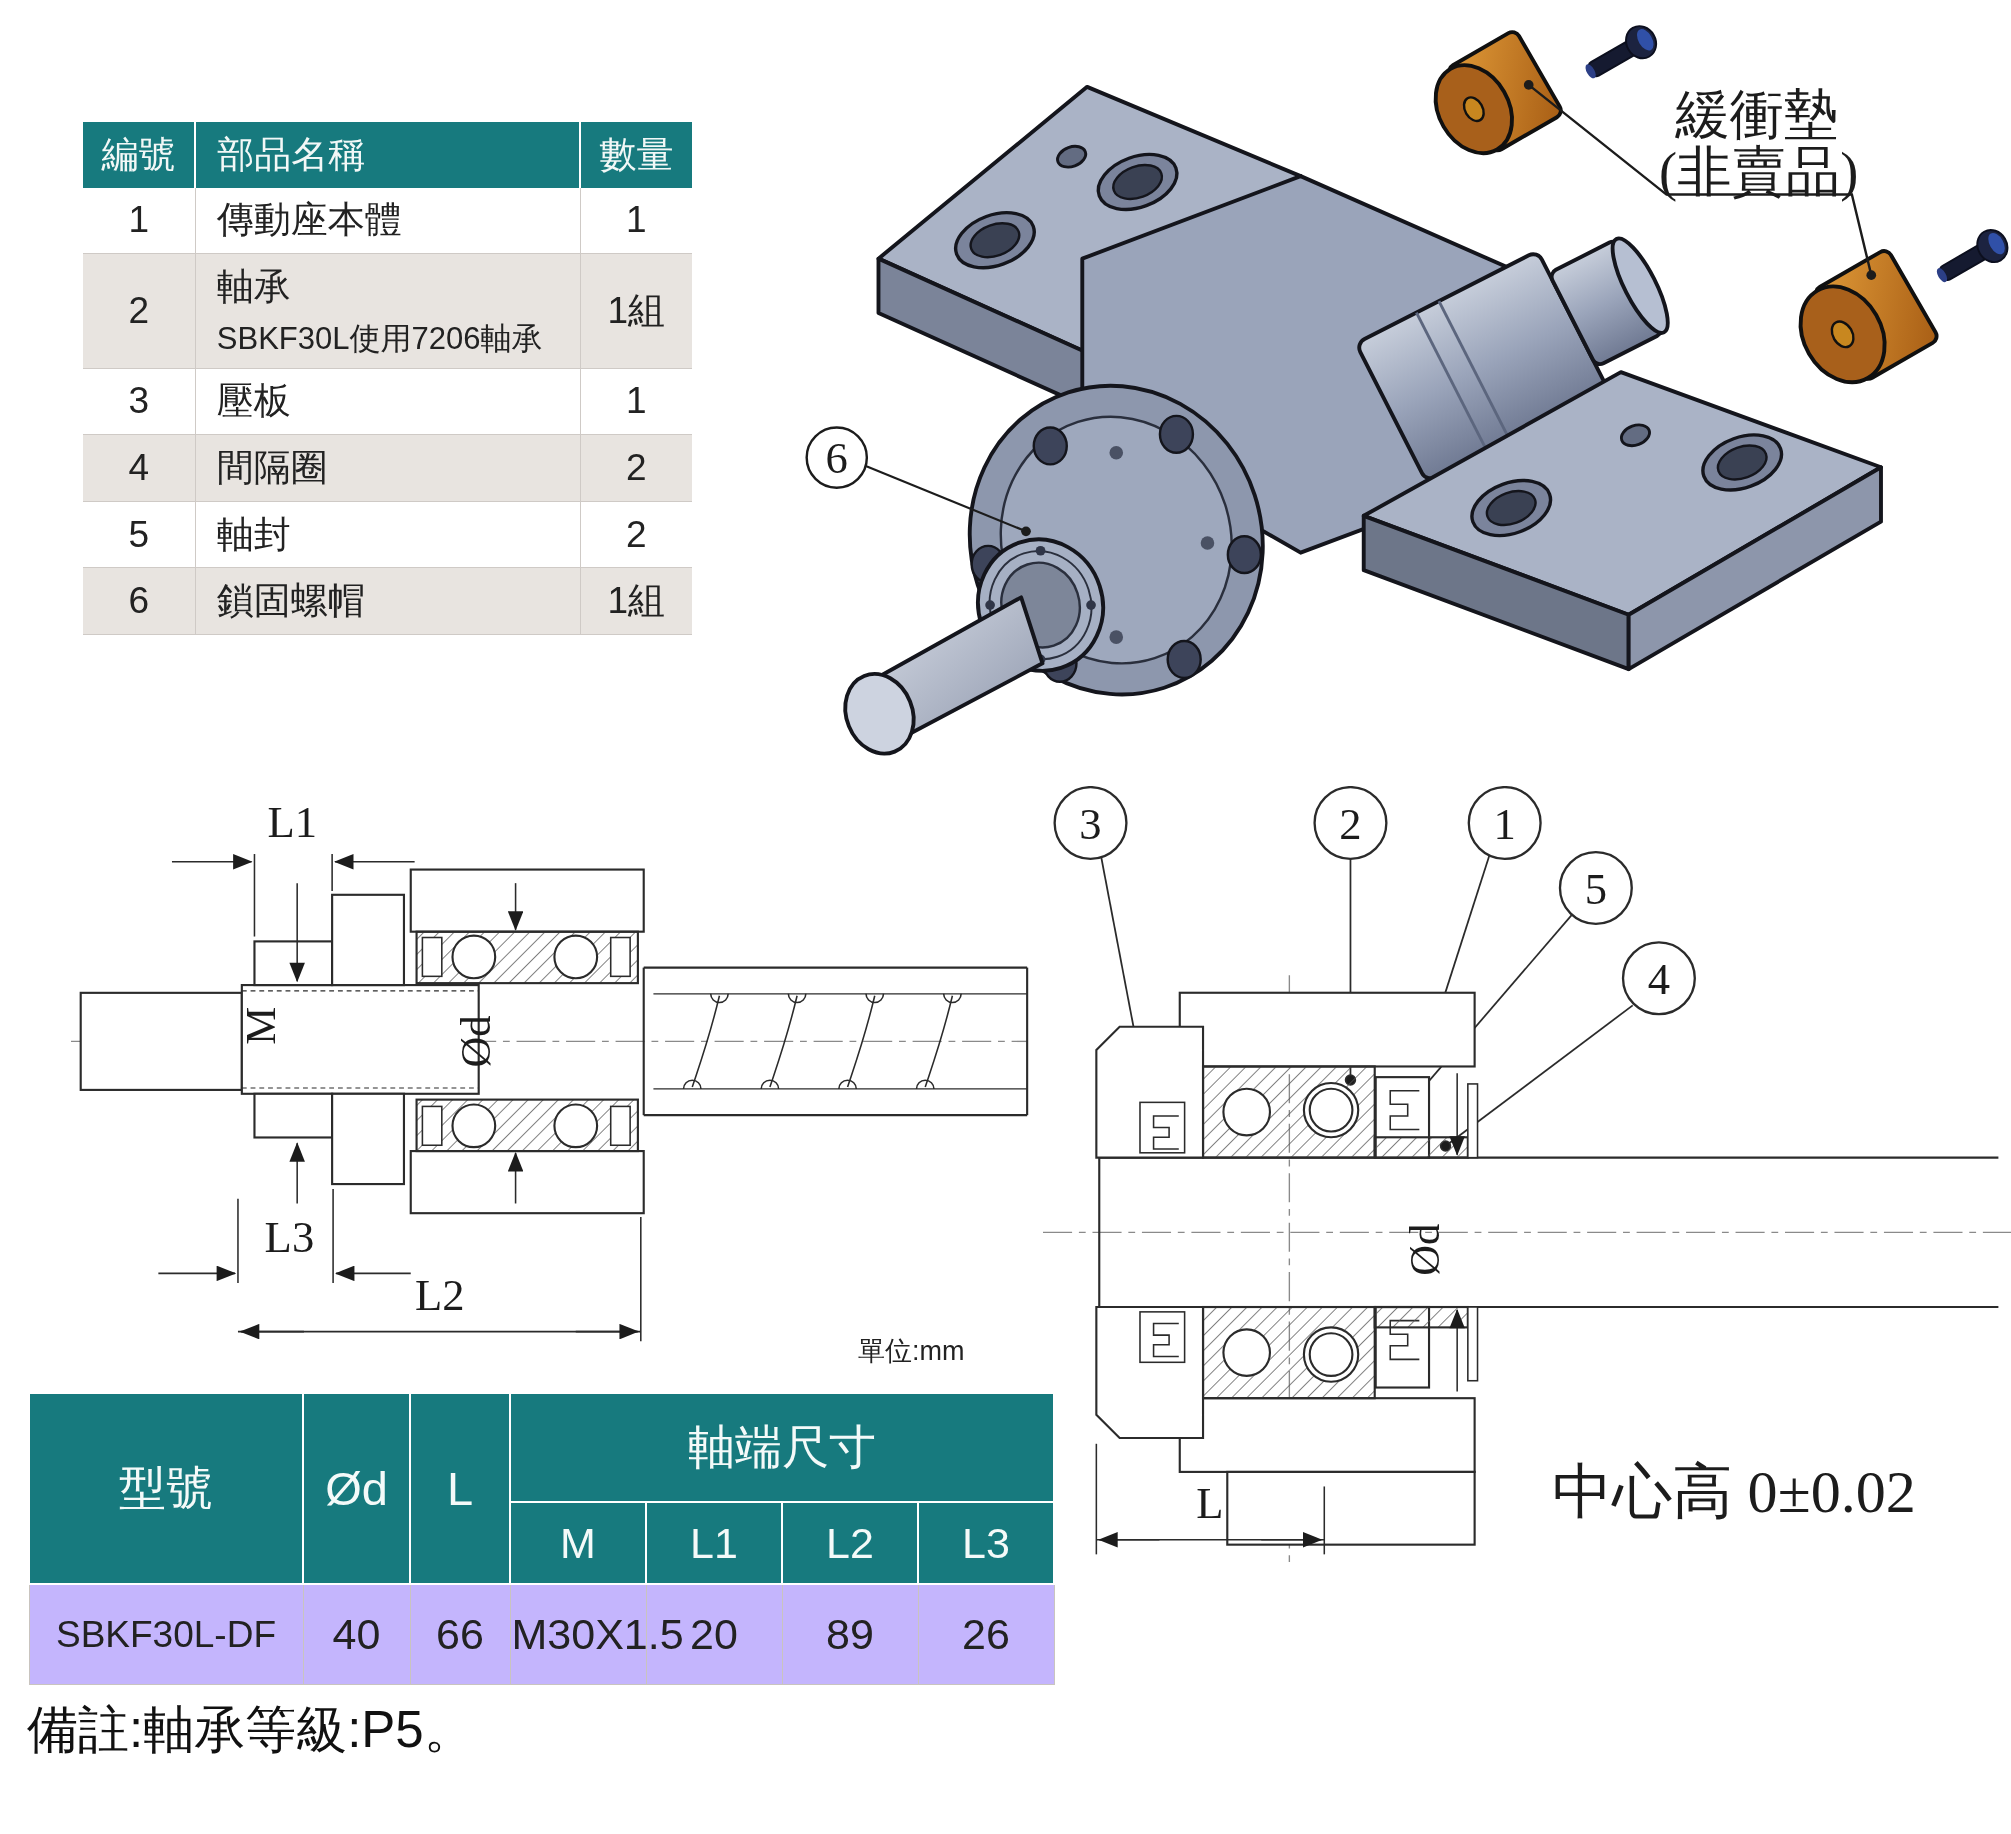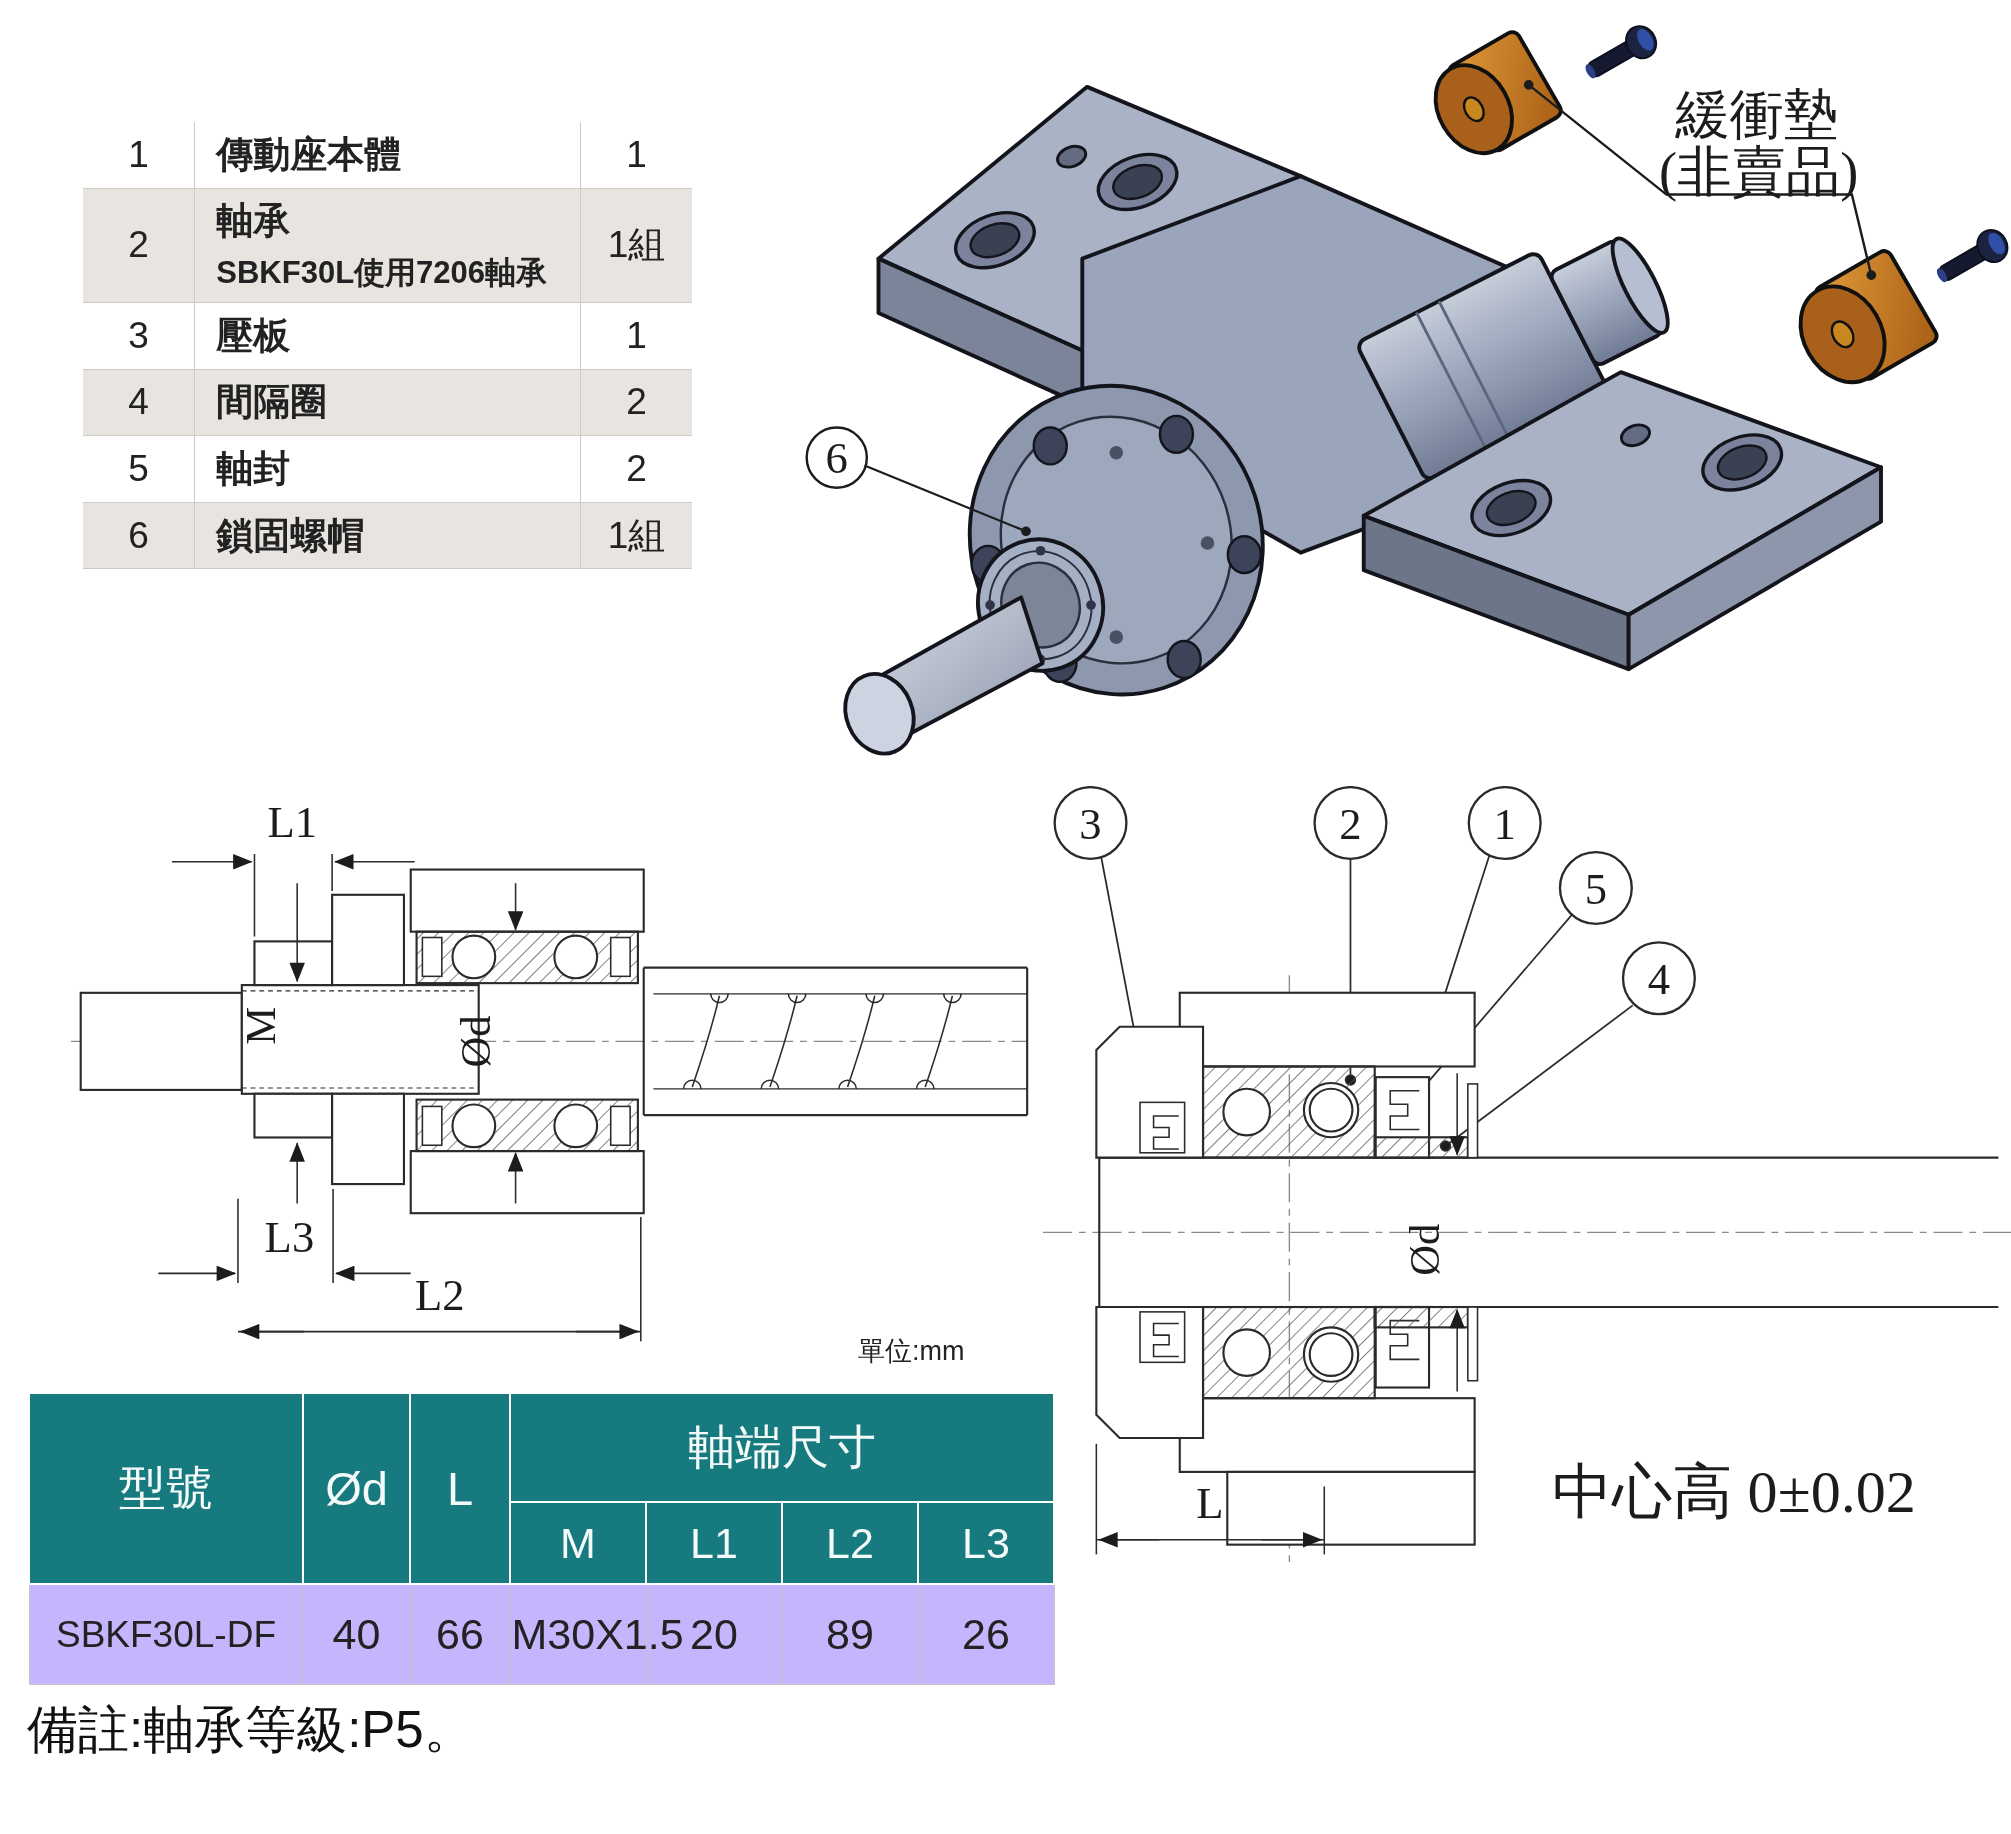--- a/index.html
+++ b/index.html
@@ -9,21 +9,21 @@
   
   #parts-table{left:83px;top:122px;width:609px;border-collapse:collapse;table-layout:fixed;}
   #parts-table th{background:#177a7e;color:#f2f8f7;font-weight:normal;font-size:37px;
                   border-right:2.9px solid #fff;padding:7.8px 0;height:43px;}
   #parts-table th.cname{text-align:left;padding-left:21.3px;}
   #parts-table td{font-size:37px;border-bottom:1.9px solid #cfcac6;border-right:1.9px solid #cfcac6;
                   padding:7.8px 0;vertical-align:middle;}
   #parts-table td:last-child,#parts-table th:last-child{border-right:none;}
   #parts-table .cno{width:111px;text-align:center;}
   #parts-table .cqty{width:111px;text-align:center;}
-  #parts-table td.cname{text-align:left;padding-left:21.3px;font-weight:bold;}
+  #parts-table td.cname{text-align:left;padding-left:21.3px;}
   #parts-table tr.alt td{background:#e8e4e0;}
   #parts-table .sub{display:block;font-size:31px;margin-top:5.8px;}
   
   #spec-table{left:28px;top:1392px;width:1027px;border-collapse:collapse;table-layout:fixed;}
   #spec-table th{background:#177a7e;color:#f4faf9;font-weight:normal;border:2.9px solid #fff;}
   #spec-table .h-main{font-size:47px;}
   #spec-table .h-sub{font-size:43px;height:78px;}
   #spec-table td{font-size:43px;text-align:center;border:1.9px solid #c9c4bf;height:97px;background:#c4b5fd;}
   #spec-table td.model{font-size:37px;}
   .unit-label{left:858px;top:1333px;width:175px;font-size:27px;color:#222;}
@@ -31,20 +31,25 @@
   svg text{font-family:"Liberation Serif",serif;fill:#1c1c1c;}
   svg .cjk{font-family:"Liberation Serif","Liberation Sans",serif;}
 </style>
 </head>
 <body>
 
 <div id="canvas">
 
   <table id="parts-table" class="abs">
     <tbody>
+        <tr>
+      <th class="cno">編號</th>
+      <th class="cname">部品名稱</th>
+      <th class="cqty">數量</th>
+    </tr>
     <tr>
       <td class="cno">1</td>
       <td class="cname">傳動座本體</td>
       <td class="cqty">1</td>
     </tr>
     <tr class="alt">
       <td class="cno">2</td>
       <td class="cname">
         <span>軸承</span>
         <span class="sub">SBKF30L使用7206軸承</span>

